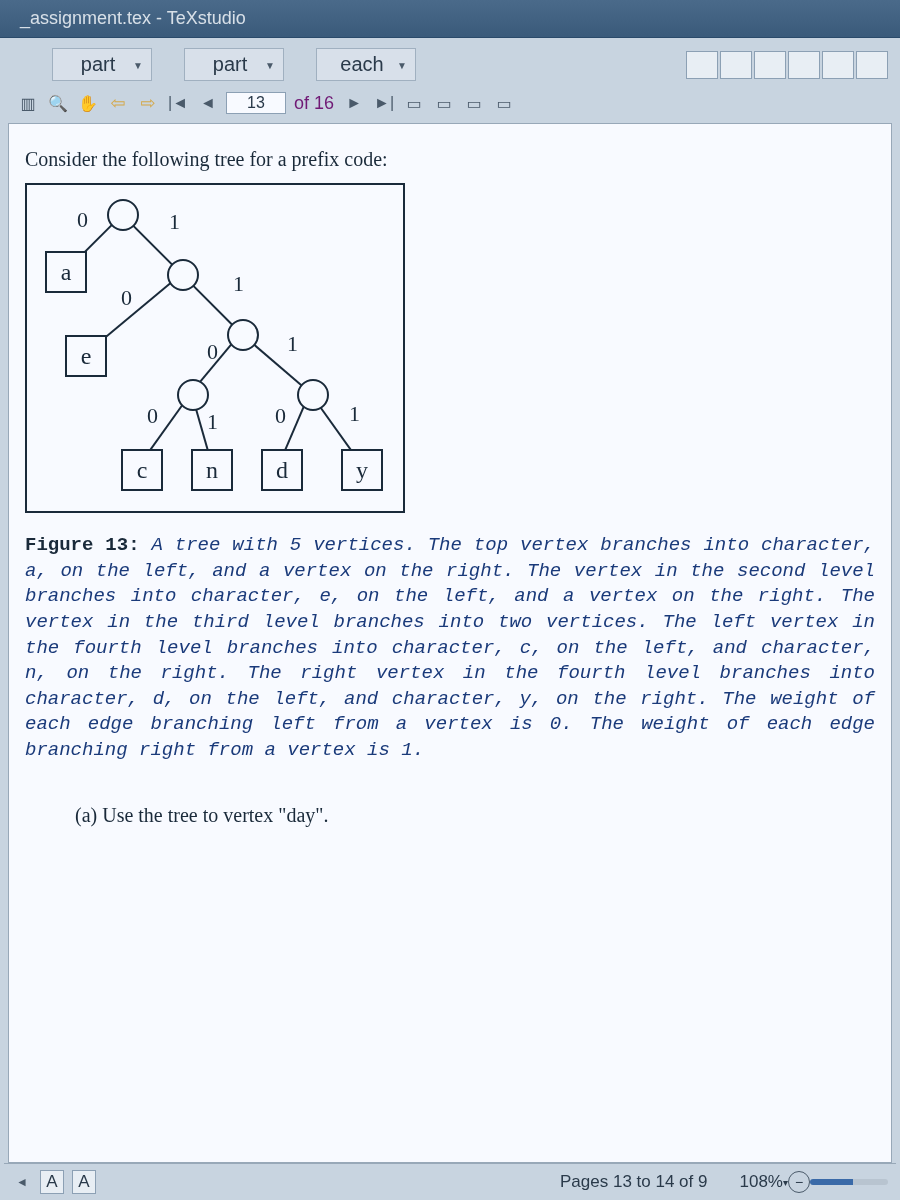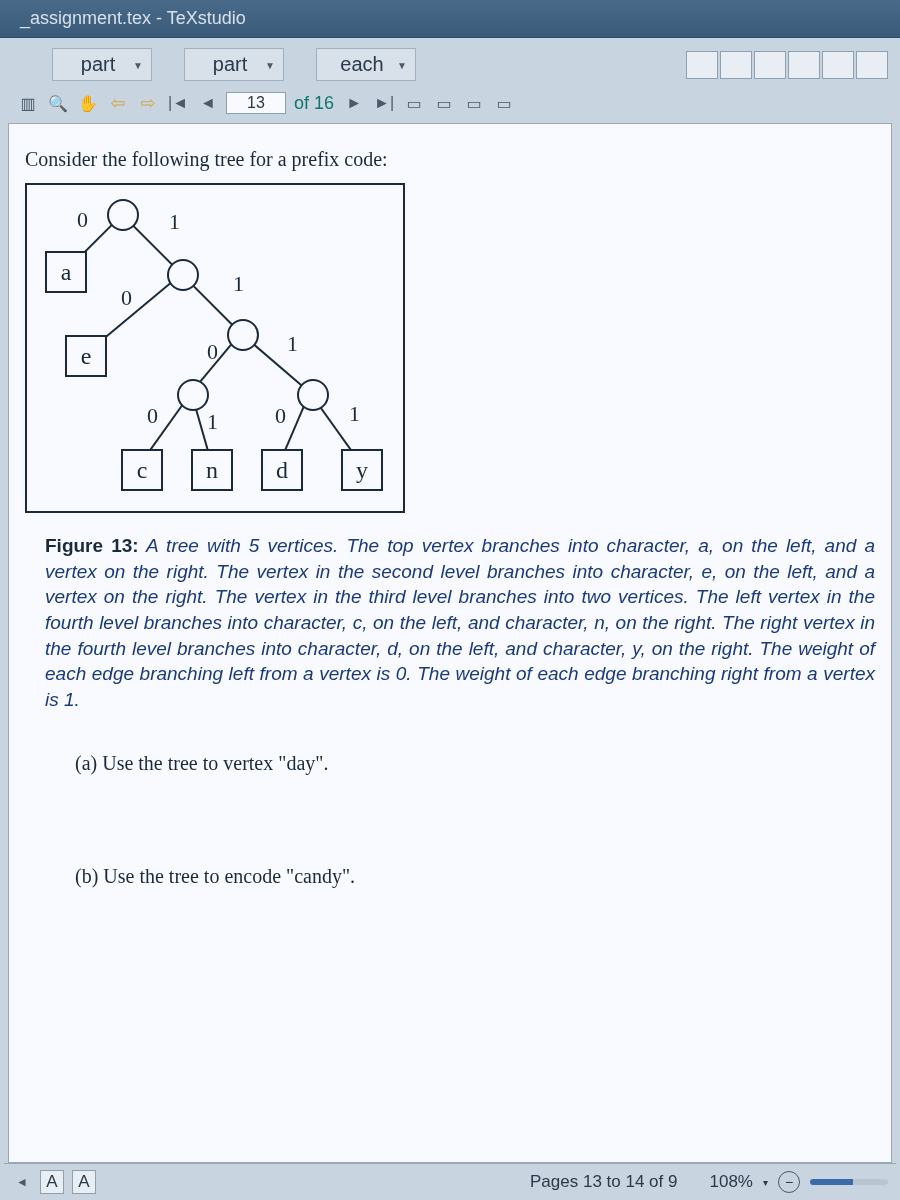--- a/index.html
+++ b/index.html
@@ -87,21 +87,21 @@
     width: 60px;
     height: 22px;
     background: #f8faff;
     border: 1px solid #8ca0b4;
     text-align: center;
     font-size: 16px;
     color: #2a3a4a;
   }
   .of-label {
     font-size: 18px;
-    color: #0f766e;
+    color: #701a75;
     margin: 0 2px;
   }
   .doc-viewer {
     flex: 1;
     background: #f8faff;
     border: 1px solid #98a8b8;
     margin: 0 4px;
     position: relative;
     overflow: hidden;
   }
@@ -148,28 +148,27 @@
     border-radius: 50%;
     background: #f8faff;
   }
   .edge-label {
     position: absolute;
     font-size: 22px;
     font-family: "Times New Roman", serif;
     color: #1a2a3a;
   }
   .caption {
-    font-family: Liberation Sans, sans-serif;
+    font-family: Liberation Mono, monospace;
     font-style: italic;
     color: #1a3a7a;
     font-size: 19px;
     line-height: 1.35;
     margin-bottom: 40px;
     text-align: justify;
-    margin-left: 20px;
   }
   .caption .fig-label {
     font-weight: bold;
     color: #1a2a3a;
     font-style: normal;
   }
   .question {
     font-family: "Times New Roman", serif;
     font-size: 20px;
     margin: 0 0 90px 50px;
@@ -190,21 +189,21 @@
     border: 1px solid #8ca0b4;
     background: #e8eef4;
     display: inline-flex;
     align-items: center;
     justify-content: center;
   }
   .spacer { flex: 1; }
   .zoom-group {
     display: flex;
     align-items: center;
-    gap: 10px;
+    gap: 0;
   }
   .zoom-btn {
     width: 22px; height: 22px;
     border: 1.5px solid #4a5a6a;
     border-radius: 50%;
     display: inline-flex;
     align-items: center;
     justify-content: center;
     font-size: 14px;
   }
@@ -303,21 +302,20 @@
         <div class="edge-label" style="left:180px; top:224px;">1</div>
         <div class="edge-label" style="left:248px; top:218px;">0</div>
         <div class="edge-label" style="left:322px; top:216px;">1</div>
       </div>
 
       <div class="caption">
         <span class="fig-label">Figure 13:</span><span> A tree with 5 vertices. The top vertex branches into character, a, on the left, and a vertex on the right. The vertex in the second level branches into character, e, on the left, and a vertex on the right. The vertex in the third level branches into two vertices. The left vertex in the fourth level branches into character, c, on the left, and character, n, on the right. The right vertex in the fourth level branches into character, d, on the left, and character, y, on the right. The weight of each edge branching left from a vertex is 0. The weight of each edge branching right from a vertex is 1.</span>
       </div>
 
       <div class="question">(a)  Use the tree to vertex "day".</div>
-      <div class="question">(b)  Use the tree to encode "candy".</div>
     </div>
   </div>
 
   <div class="statusbar">
     <span class="scroll-arrow">◄</span>
     <span class="status-icon">A</span>
     <span class="status-icon">A</span>
     <span class="spacer"></span>
     <span>Pages 13 to 14 of 9</span>
     <span style="width:16px;"></span>

